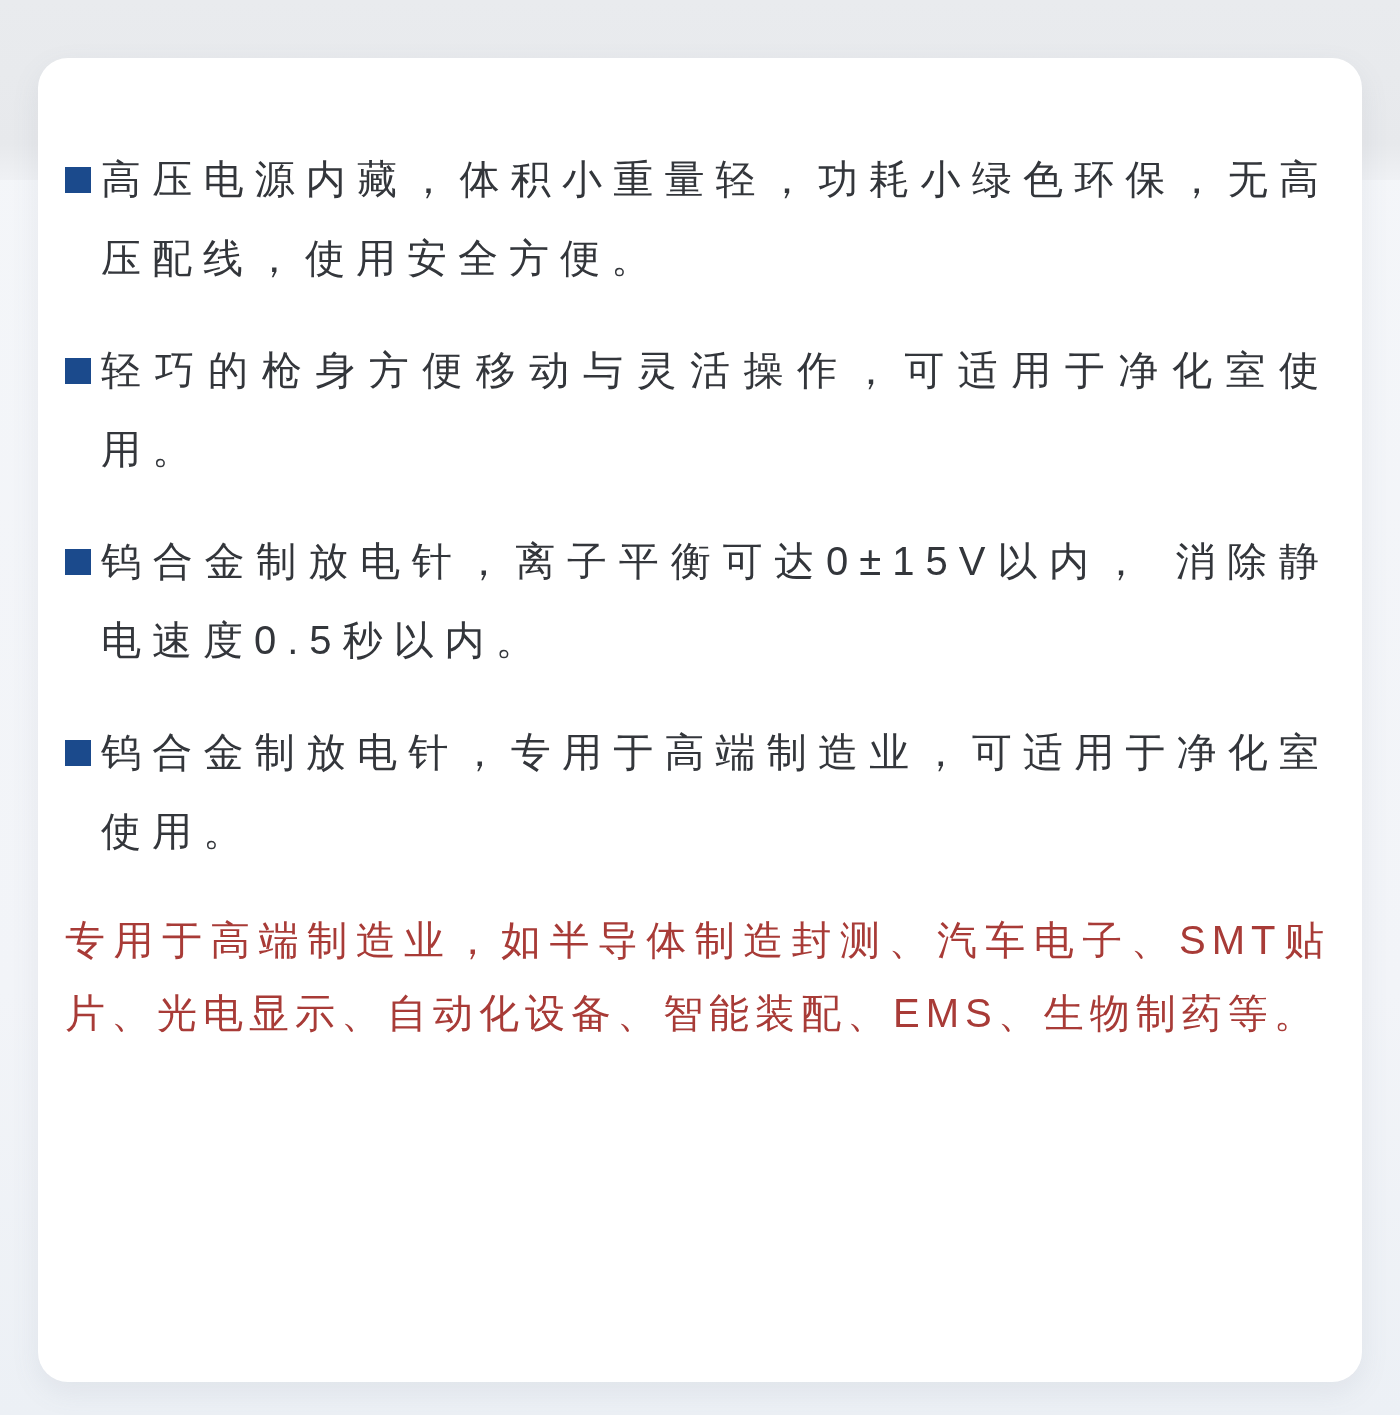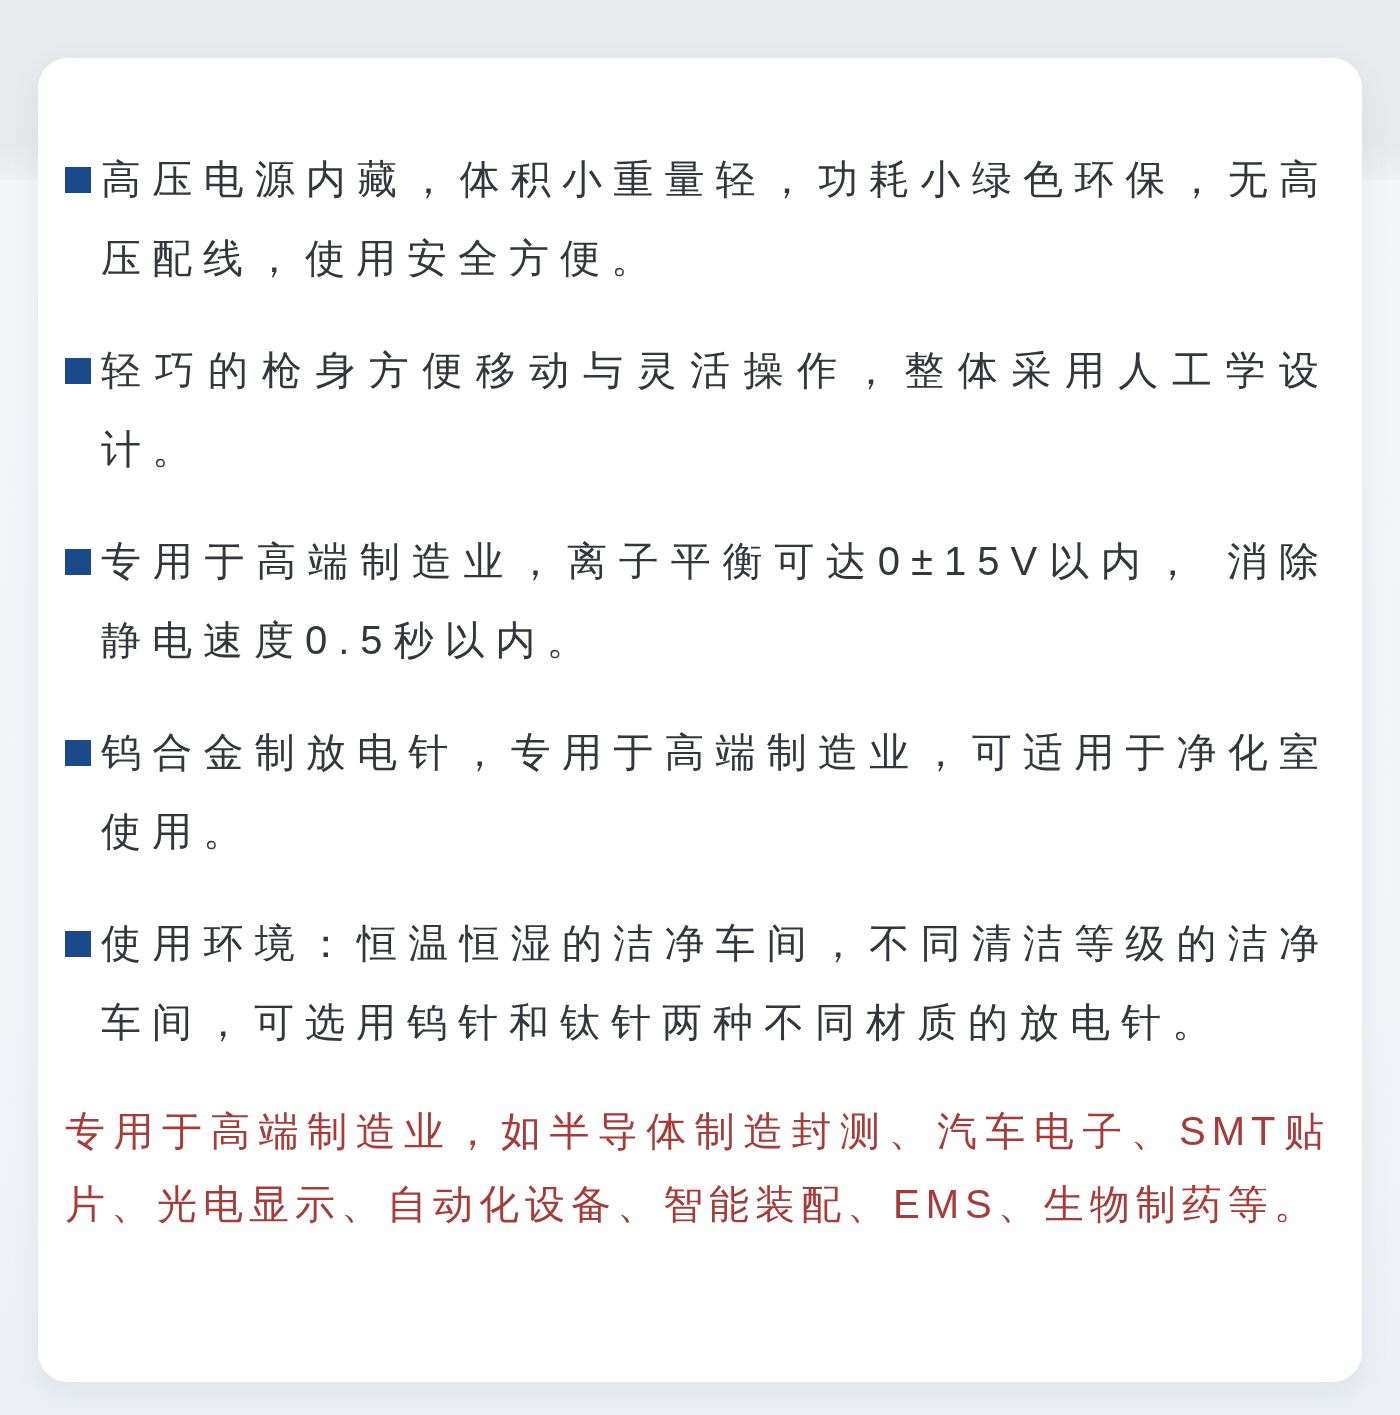--- a/index.html
+++ b/index.html
@@ -78,35 +78,31 @@
 
   <div class="card">
 
     <div class="feature">
       <span class="bullet"></span>
       <p class="feature-text">高压电源内藏，体积小重量轻，功耗小绿色环保，无高压配线，使用安全方便。</p>
     </div>
 
     <div class="feature">
       <span class="bullet"></span>
-      <p class="feature-text">轻巧的枪身方便移动与灵活操作，整体采用人工学设计。</p>
+      <p class="feature-text">轻巧的枪身方便移动与灵活操作，可适用于净化室使用。</p>
     </div>
 
 
     <div class="feature">
       <span class="bullet"></span>
-      <p class="feature-text">专用于高端制造业，离子平衡可达0±15V以内， 消除静电速度0.5秒以内。</p>
+      <p class="feature-text">钨合金制放电针，离子平衡可达0±15V以内， 消除静电速度0.5秒以内。</p>
     </div>
 
     <div class="feature">
       <span class="bullet"></span>
       <p class="feature-text">钨合金制放电针，专用于高端制造业，可适用于净化室使用。</p>
     </div>
 
-    <div class="feature">
-      <span class="bullet"></span>
-      <p class="feature-text">使用环境：恒温恒湿的洁净车间，不同清洁等级的洁净车间，可选用钨针和钛针两种不同材质的放电针。</p>
-    </div>
 
     <p class="applications">专用于高端制造业，如半导体制造封测、汽车电子、SMT贴片、光电显示、自动化设备、智能装配、EMS、生物制药等。</p>
 
   </div>
 </div>
 
 </body></html>

